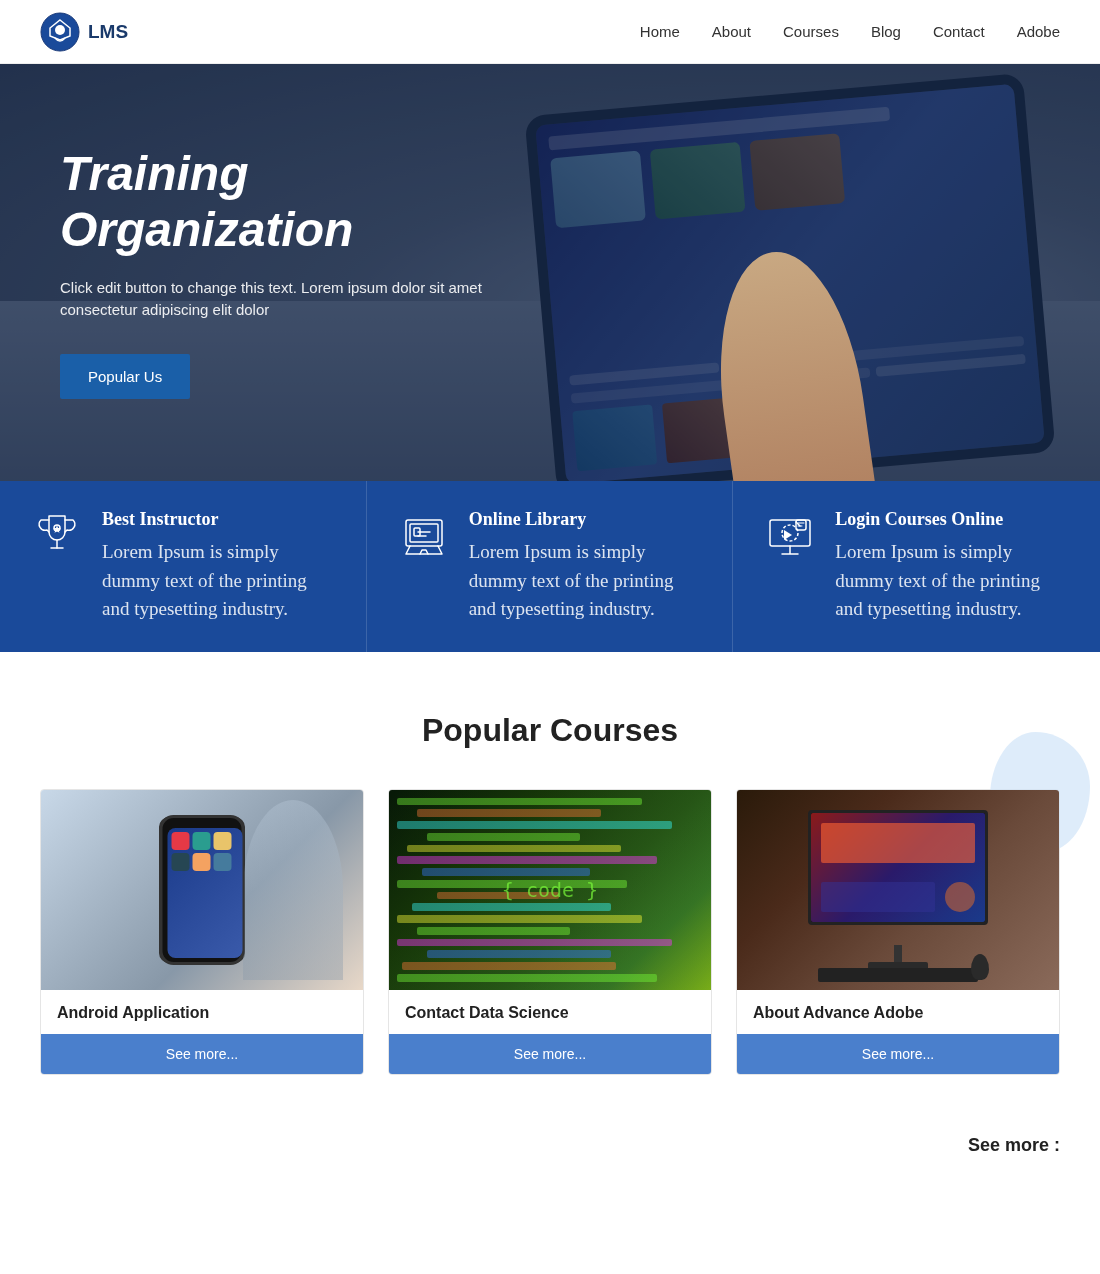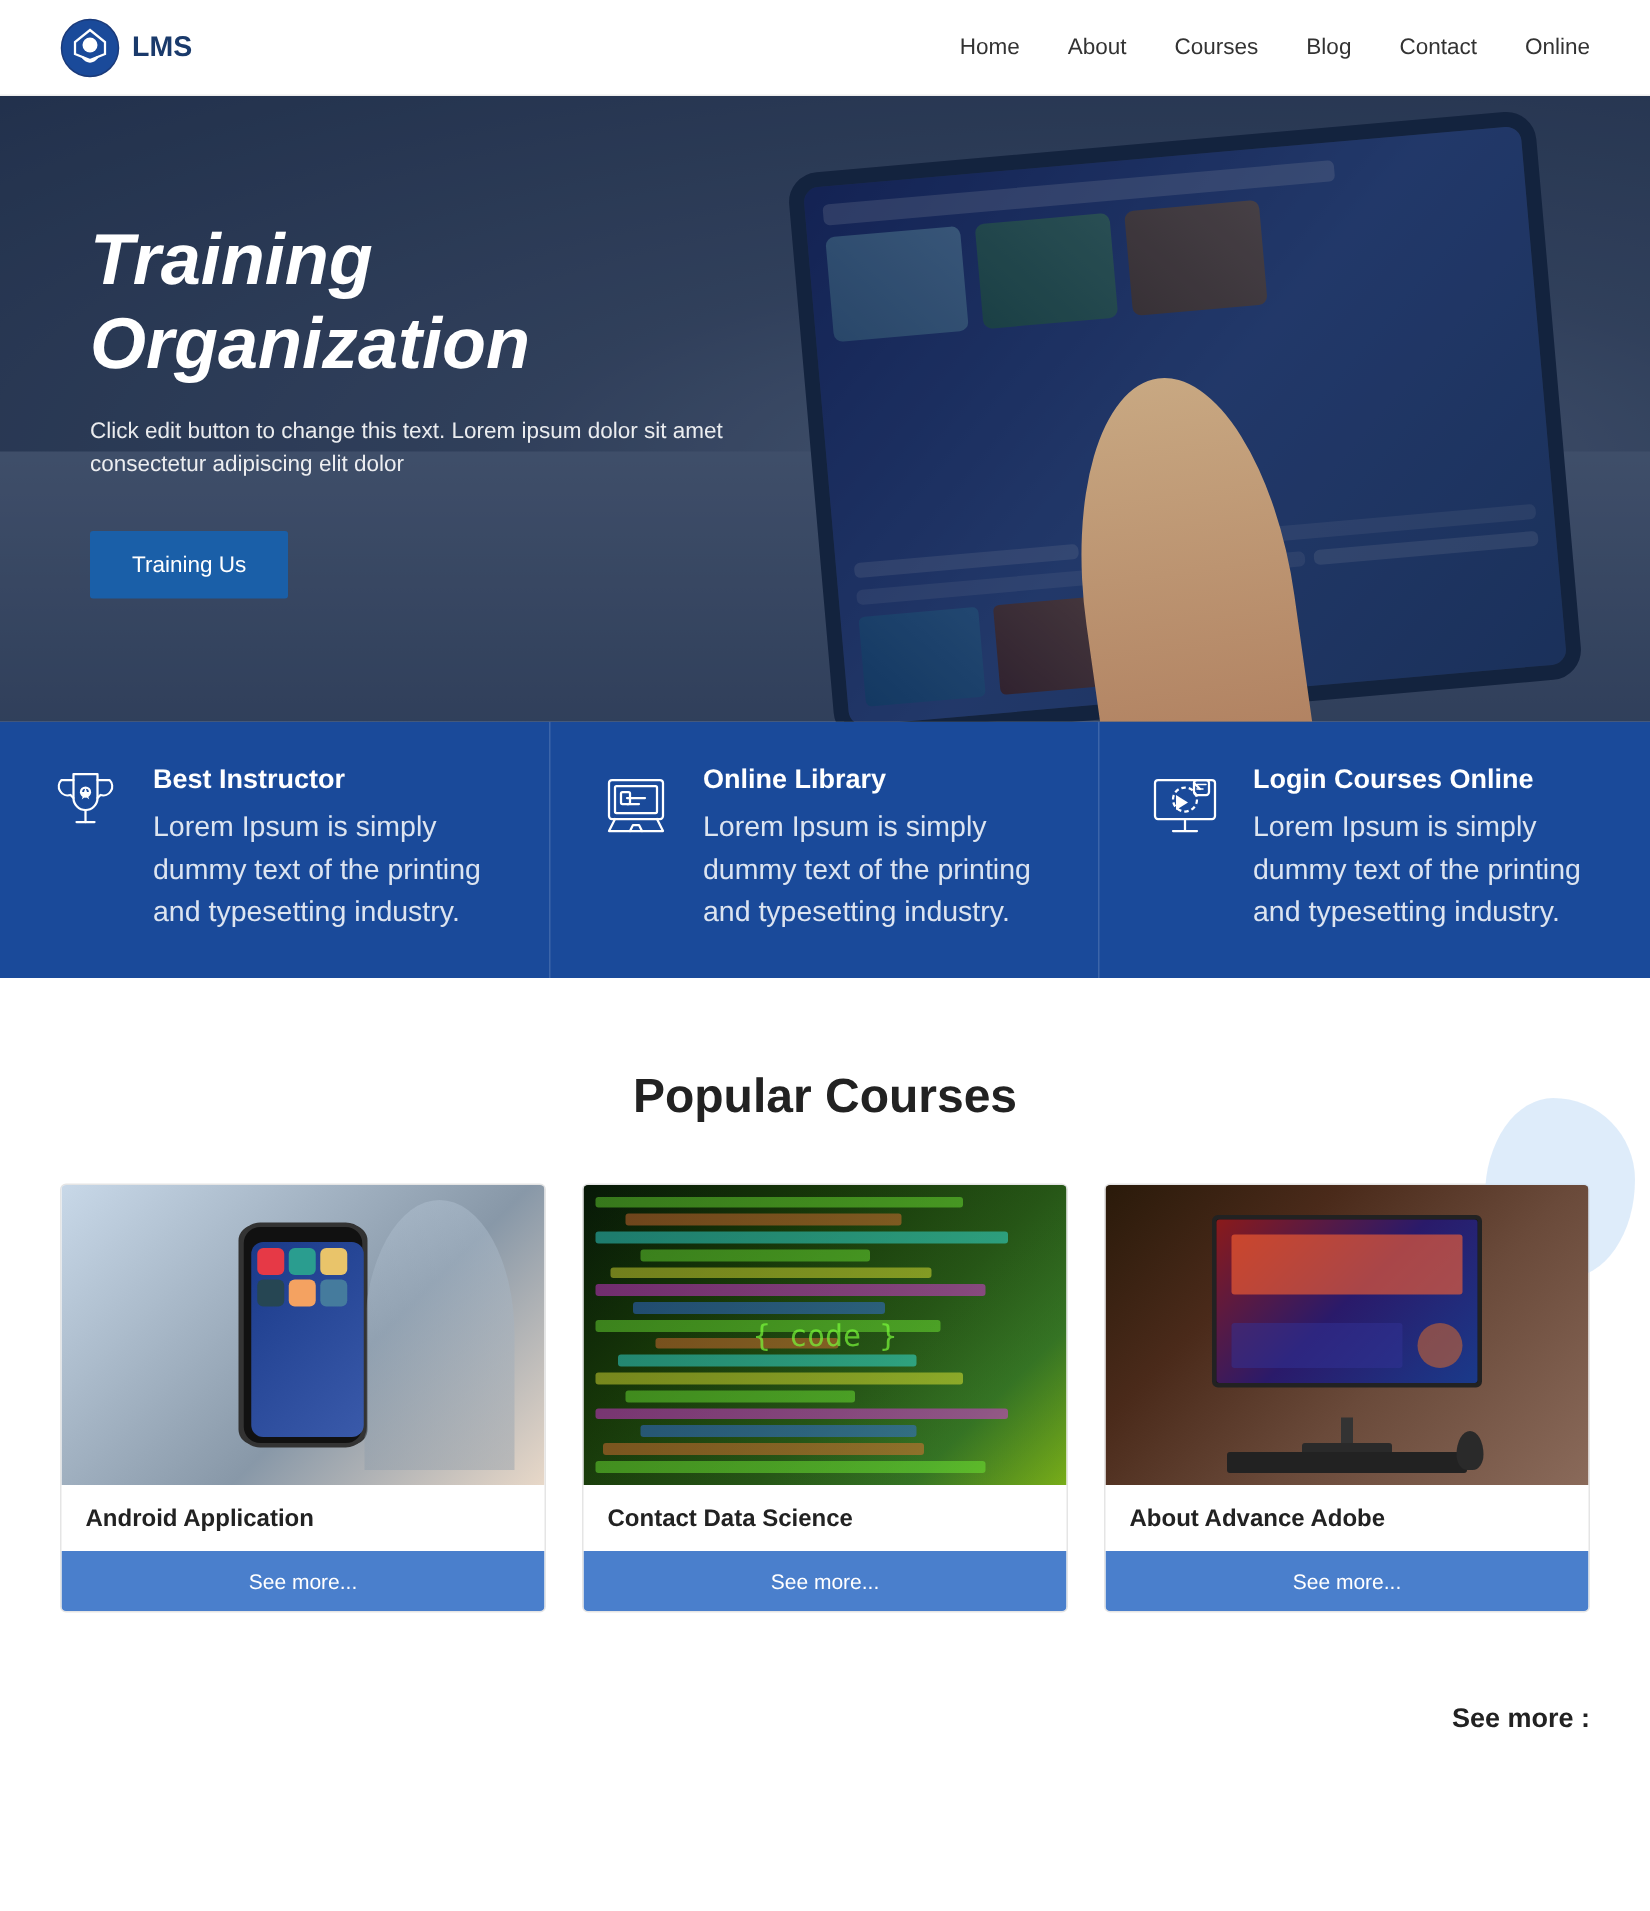--- a/index.html
+++ b/index.html
@@ -95,20 +95,21 @@
       display: grid;
       grid-template-columns: 1fr 1fr 1fr;
       background: #1a4a9a;
     }
     .feature-item {
       display: flex;
       align-items: flex-start;
       gap: 18px;
       padding: 28px 30px;
       border-right: 1px solid rgba(255,255,255,0.15);
+      font-family: Liberation Serif, serif;
     }
     .feature-item:last-child { border-right: none; }
     .feature-icon {
       flex-shrink: 0;
       width: 54px;
       height: 54px;
       display: flex;
       align-items: center;
       justify-content: center;
       color: #fff;
@@ -315,21 +316,21 @@
       <path d="M15 26 Q20 32 25 26" fill="none" stroke="white" stroke-width="1.5"></path>
     </svg>
     <span class="logo-text">LMS</span>
   </div>
   <nav class="nav">
     <a href="#">Home</a>
     <a href="#">About</a>
     <a href="#">Courses</a>
     <a href="#">Blog</a>
     <a href="#">Contact</a>
-    <a href="#">Online</a>
+    <a href="#">Adobe</a>
   </nav>
 </header>
 
 <section class="hero">
   <div class="hero-desk"></div>
 
   <div style="position:absolute;top:0;left:0;right:0;bottom:0;z-index:1;overflow:hidden;">
 
     <div style="position:absolute;bottom:0;left:0;right:0;height:180px;background:linear-gradient(180deg,#7a8a9a,#5a6a7a);"></div>
 
@@ -356,21 +357,21 @@
       </div>
     </div>
 
     <div style="position:absolute;bottom:-30px;right:240px;width:140px;height:260px;background:linear-gradient(180deg,#c8a882,#b08060);border-radius:50% 50% 20% 20% / 60% 60% 0 0;transform:rotate(-8deg);z-index:3;"></div>
 
     <div style="position:absolute;top:0;left:0;right:0;bottom:0;background:rgba(15,30,65,0.55);"></div>
   </div>
   <div class="hero-content">
     <h1 class="hero-title">Training Organization</h1>
     <p class="hero-subtitle">Click edit button to change this text. Lorem ipsum dolor sit amet consectetur adipiscing elit dolor</p>
-    <button class="hero-btn">Training Us</button>
+    <button class="hero-btn">Popular Us</button>
   </div>
 </section>
 
 <div class="features-bar">
 
   <div class="feature-item">
     <div class="feature-icon">
       <svg viewBox="0 0 48 48">
         <path d="M16 4 h16 v16 a8 8 0 0 1 -16 0 Z" stroke-linecap="round" stroke-linejoin="round"></path>
         <path d="M16 8 H8 a6 6 0 0 0 6 10 l2 2" stroke-linecap="round" stroke-linejoin="round"></path>

